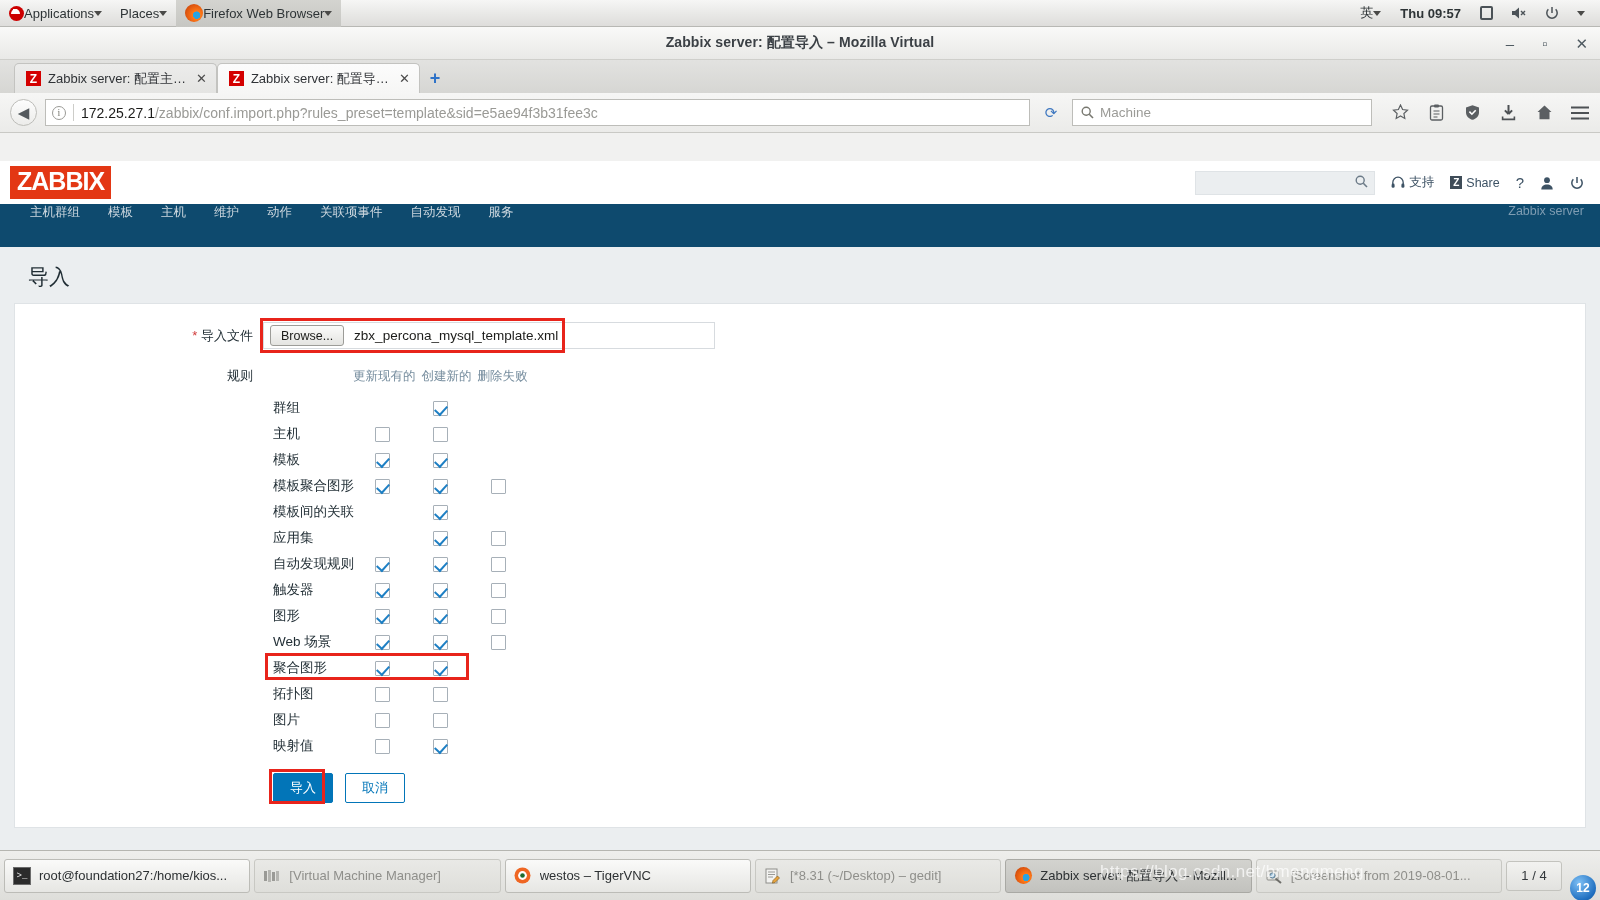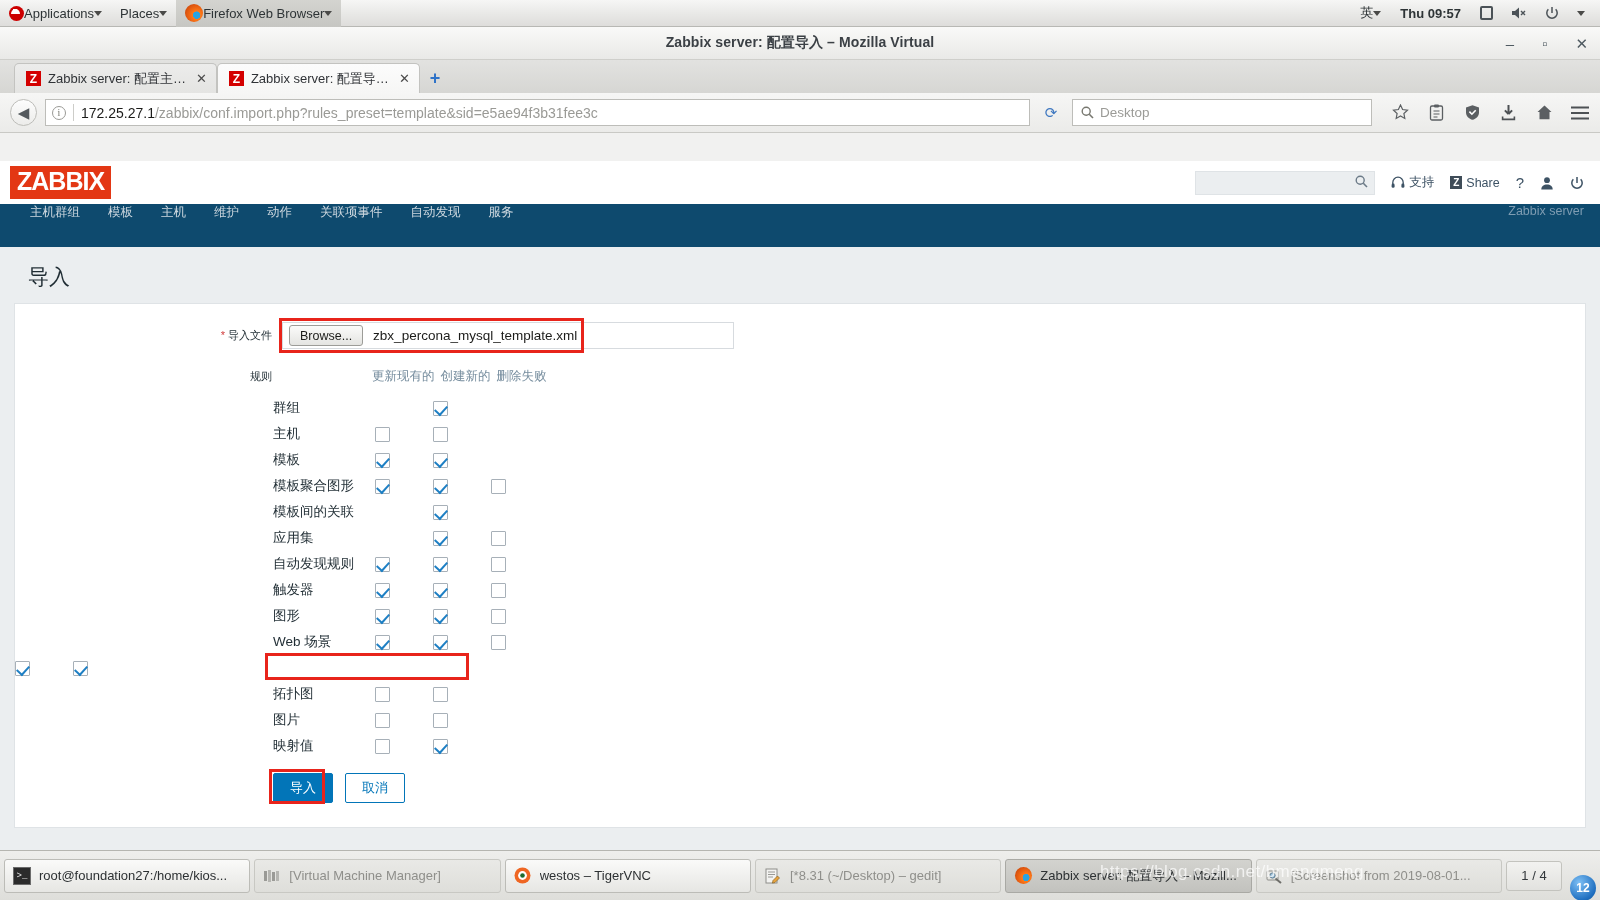--- a/index.html
+++ b/index.html
@@ -91,21 +91,21 @@
   .share-badge { background:#3f4c58; color:#fff; font-size:10px; font-weight:bold; padding:1px 3px; }
   .zbx-subnav { height:43px; background:#0e4a6e; display:flex; align-items:flex-start; padding-left: 16px; }
   .zbx-subnav a { color:#cfd9e0; font-size:12.5px; padding: 0 14px; text-decoration:none; }
   .zbx-subnav .right { margin-left:auto; color:#7e9cb2; font-size:12.5px; padding-right:16px; }
   .zbx-title { font-size: 21px; color:#1f2c33; padding: 16px 0 12px 14px; background:#ebeef0; }
   .zbx-body { background:#ebeef0; height: 100%; padding: 0 14px; }
   .zbx-card { background:#fff; border:1px solid #dfe3e6; padding: 18px 0 24px 0; }
 
   
   .form-row { display:flex; align-items:center; min-height: 26px; }
-  .flabel { width: 267px; text-align:right; padding-right: 10px; font-size:11px; color:#1f2c33; }
+  .flabel { width: 248px; text-align:right; padding-right: 10px; font-size:13px; color:#1f2c33; }
   .flabel .req { color:#d13c3c; }
   .file-wrap { position:relative; }
   .file-input { width: 452px; height: 27px; border:1px solid #d7dbdf; background:#fff; display:flex; align-items:center; padding-left: 6px; gap: 10px; }
   .browse-btn { height: 21px; border:1px solid #9c9c98; border-radius:3px;
      background: linear-gradient(to bottom,#fbfbfa,#e4e4e1); font-size:12.5px; color:#1c1c1a; padding: 0 10px;
      display:flex;align-items:center; }
   .file-name { font-size:13.5px; color:#1c1c1a; }
   .hl-red { position:absolute; border: 3px solid #e8241b; pointer-events:none; }
 
   .rules-head { display:flex; align-items:center; }
@@ -228,21 +228,21 @@
         <span class="url-sep"></span>
         <span class="url-text"><b>172.25.27.1</b><span>/zabbix/conf.import.php?rules_preset=template&amp;sid=e5ae94f3b31fee3c</span></span>
         <span style="margin-left:auto"></span>
       </div>
       <div class="reload">⟳</div>
       <div class="search-field">
         <svg width="13" height="13" viewBox="0 0 13 13">
             <circle cx="5.2" cy="5.2" r="4" stroke="#77776f" stroke-width="1.4" fill="none"></circle>
             <path d="M8.3 8.3L12 12" stroke="#77776f" stroke-width="1.6"></path>
           </svg>
-        <span class="search-ph">Desktop</span>
+        <span class="search-ph">Machine</span>
       </div>
       <div class="navicons">
         <span class="ni">
           <svg width="17" height="17" viewBox="0 0 17 17">
               <path d="M8.5 1l2.1 4.5 4.9.6-3.6 3.4.9 4.9-4.3-2.4-4.3 2.4.9-4.9L1.5 6.1l4.9-.6z" fill="none" stroke="#5b5f62" stroke-width="1.2"></path>
             </svg>
         </span>
         <span class="ni">
           <svg width="15" height="17" viewBox="0 0 15 17">
               <rect x="1.5" y="2" width="12" height="14" rx="1.5" fill="none" stroke="#5b5f62" stroke-width="1.3"></rect>
@@ -471,20 +471,21 @@
                   <span class="cb on"></span>
                 </div>
                 <div class="ck-col">
                   <span class="cb on"></span>
                 </div>
                 <div class="ck-col">
                   <span class="cb"></span>
                 </div>
               </div>
               <div class="form-row" style="position: relative; height: 26px;">
+                <div class="flabel rule-name" style="text-align: left; width: 360px; padding-left: 258px; padding-right: 0px;">聚合图形</div>
                 <div class="ck-col">
                   <span class="cb on"></span>
                 </div>
                 <div class="ck-col">
                   <span class="cb on"></span>
                 </div>
                 <div class="ck-col">
                   <span class="cb blank"></span>
                 </div>
                 <div class="hl-red" style="left: 250px; top: -2px; width: 204px; height: 27px;"></div>

